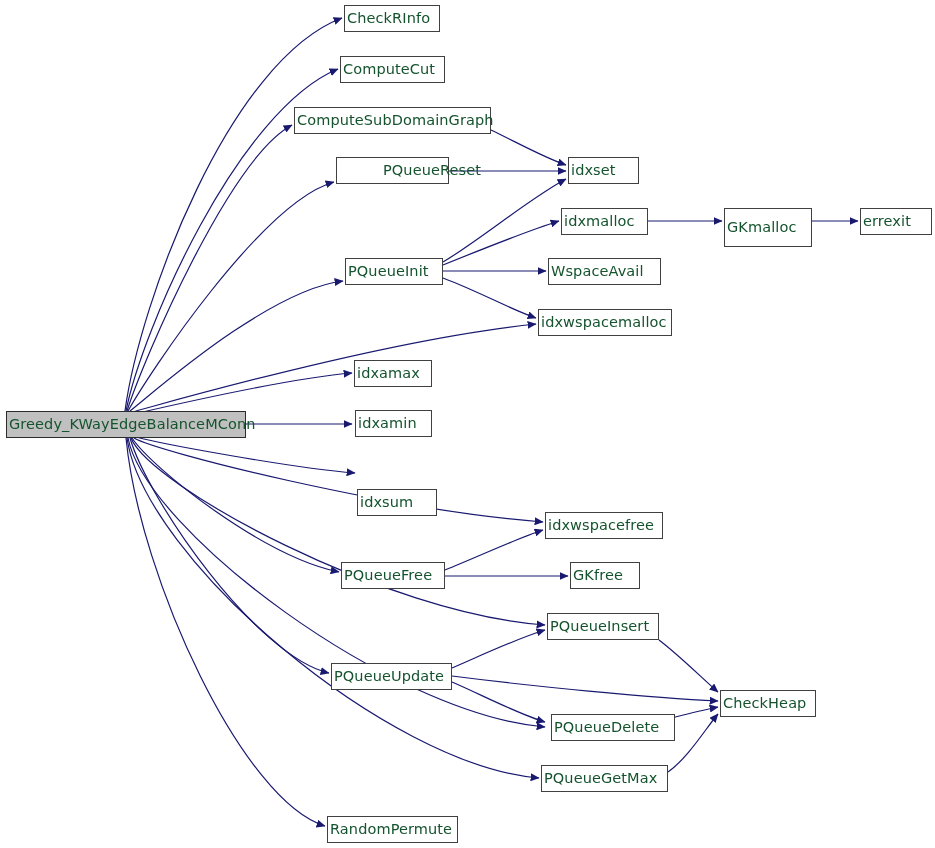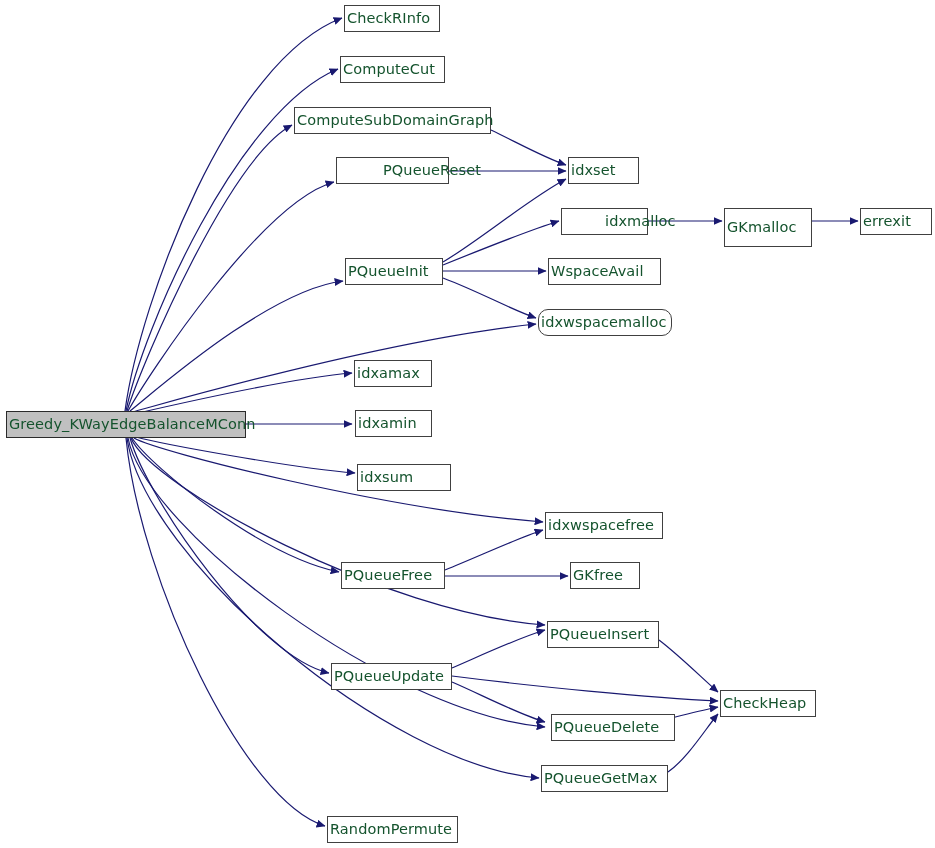--- a/index.html
+++ b/index.html
@@ -105,57 +105,57 @@
       </div>
       <div class="node" style="left: 294px; top: 107px; width: 197px; height: 27px;">
         <span class="node-label">ComputeSubDomainGraph</span>
       </div>
       <div class="node" style="left: 336px; top: 157px; width: 113px; height: 27px; padding-left: 44px;">
         <span class="node-label">PQueueReset</span>
       </div>
       <div class="node" style="left: 568px; top: 157px; width: 71px; height: 27px;">
         <span class="node-label">idxset</span>
       </div>
-      <div class="node" style="left: 561px; top: 208px; width: 87px; height: 27px; padding-left: 41px;">
+      <div class="node" style="left: 561px; top: 208px; width: 87px; height: 27px;">
         <span class="node-label">idxmalloc</span>
       </div>
       <div class="node" style="left: 724px; top: 208px; width: 88px; height: 39px;">
         <span class="node-label">GKmalloc</span>
       </div>
       <div class="node" style="left: 860px; top: 208px; width: 72px; height: 27px;">
         <span class="node-label">errexit</span>
       </div>
       <div class="node" style="left: 345px; top: 258px; width: 98px; height: 27px;">
         <span class="node-label">PQueueInit</span>
       </div>
       <div class="node" style="left: 548px; top: 258px; width: 113px; height: 27px;">
         <span class="node-label">WspaceAvail</span>
       </div>
-      <div class="node" style="left: 538px; top: 309px; width: 134px; height: 27px; border-radius: 10px;">
+      <div class="node" style="left: 538px; top: 309px; width: 134px; height: 27px;">
         <span class="node-label">idxwspacemalloc</span>
       </div>
       <div class="node" style="left: 354px; top: 360px; width: 78px; height: 27px;">
         <span class="node-label">idxamax</span>
       </div>
       <div class="node" style="left: 355px; top: 410px; width: 77px; height: 27px;">
         <span class="node-label">idxamin</span>
       </div>
-      <div class="node" style="left: 357px; top: 464px; width: 94px; height: 27px;">
+      <div class="node" style="left: 357px; top: 489px; width: 80px; height: 27px;">
         <span class="node-label">idxsum</span>
       </div>
       <div class="node" style="left: 545px; top: 512px; width: 118px; height: 27px;">
         <span class="node-label">idxwspacefree</span>
       </div>
       <div class="node" style="left: 341px; top: 562px; width: 104px; height: 27px;">
         <span class="node-label">PQueueFree</span>
       </div>
       <div class="node" style="left: 570px; top: 562px; width: 70px; height: 27px;">
         <span class="node-label">GKfree</span>
       </div>
-      <div class="node" style="left: 547px; top: 613px; width: 112px; height: 27px; margin-top: 8px;">
+      <div class="node" style="left: 547px; top: 613px; width: 112px; height: 27px;">
         <span class="node-label">PQueueInsert</span>
       </div>
       <div class="node" style="left: 331px; top: 663px; width: 121px; height: 27px;">
         <span class="node-label">PQueueUpdate</span>
       </div>
       <div class="node" style="left: 720px; top: 690px; width: 96px; height: 27px;">
         <span class="node-label">CheckHeap</span>
       </div>
       <div class="node" style="left: 551px; top: 714px; width: 124px; height: 27px;">
         <span class="node-label">PQueueDelete</span>

